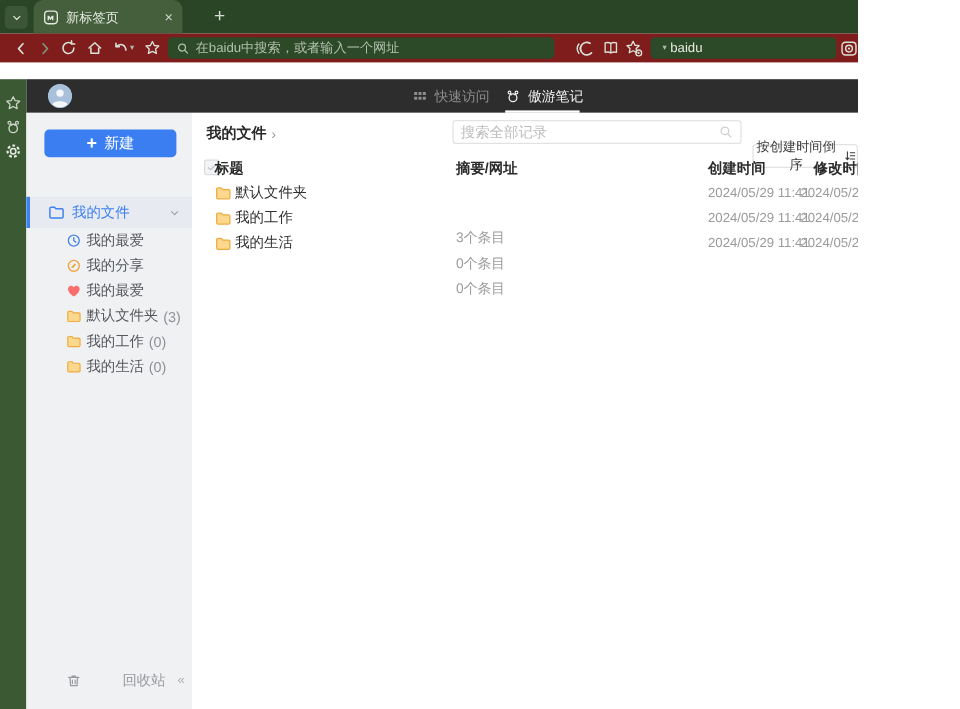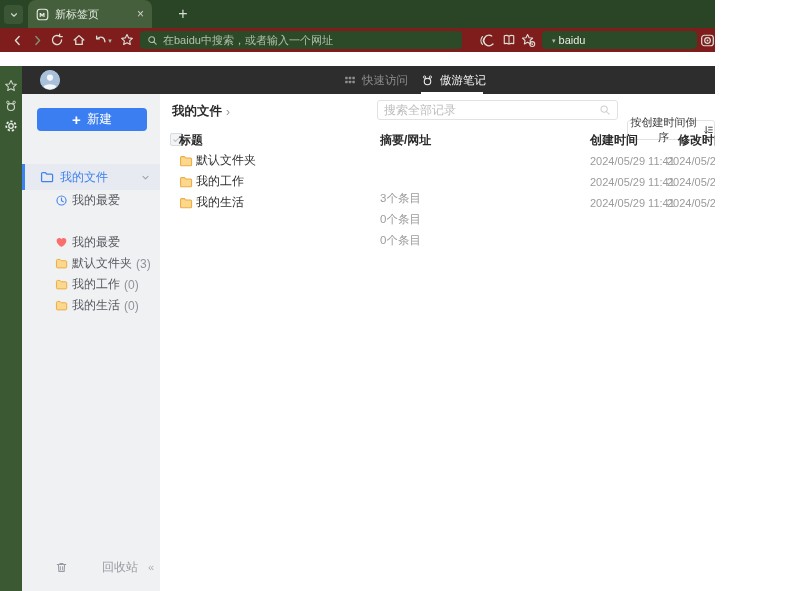--- a/index.html
+++ b/index.html
@@ -324,20 +324,29 @@
           <div class="srow subrow" style="top:96px">
             <span class="ic" style="left:33px">
               <svg width="13" height="13" viewBox="0 0 16 16">
                   <circle cx="8" cy="8" r="5.6" fill="none" stroke="#4a86e8" stroke-width="1.4"></circle>
                   <path d="M8 5v3.2l2.2 1.4" fill="none" stroke="#4a86e8" stroke-width="1.4" stroke-linecap="round" stroke-linejoin="round"></path>
                 </svg>
             </span>
             <span style="margin-left:50px">我的最爱</span>
           </div>
 
+          <div class="srow subrow" style="top:117px">
+            <span class="ic" style="left:33px">
+              <svg width="13" height="13" viewBox="0 0 16 16">
+                  <circle cx="8" cy="8" r="5.6" fill="none" stroke="#f0a43c" stroke-width="1.4"></circle>
+                  <path d="M5.4 10.6l.6-2 3-3 1.4 1.4-3 3z" fill="#f0a43c"></path>
+                </svg>
+            </span>
+            <span style="margin-left:50px">我的分享</span>
+          </div>
 
           <div class="srow subrow" style="top:138px">
             <span class="ic" style="left:33px">
               <svg width="13" height="13" viewBox="0 0 16 16">
                   <path d="M8 13.6S2 10 2 5.9C2 3.9 3.6 2.6 5.2 2.6c1.2 0 2.2.6 2.8 1.6.6-1 1.6-1.6 2.8-1.6C12.4 2.6 14 3.9 14 5.9c0 4.1-6 7.7-6 7.7z" fill="#fb6e6e"></path>
                 </svg>
             </span>
             <span style="margin-left:50px">我的最爱</span>
           </div>
 

